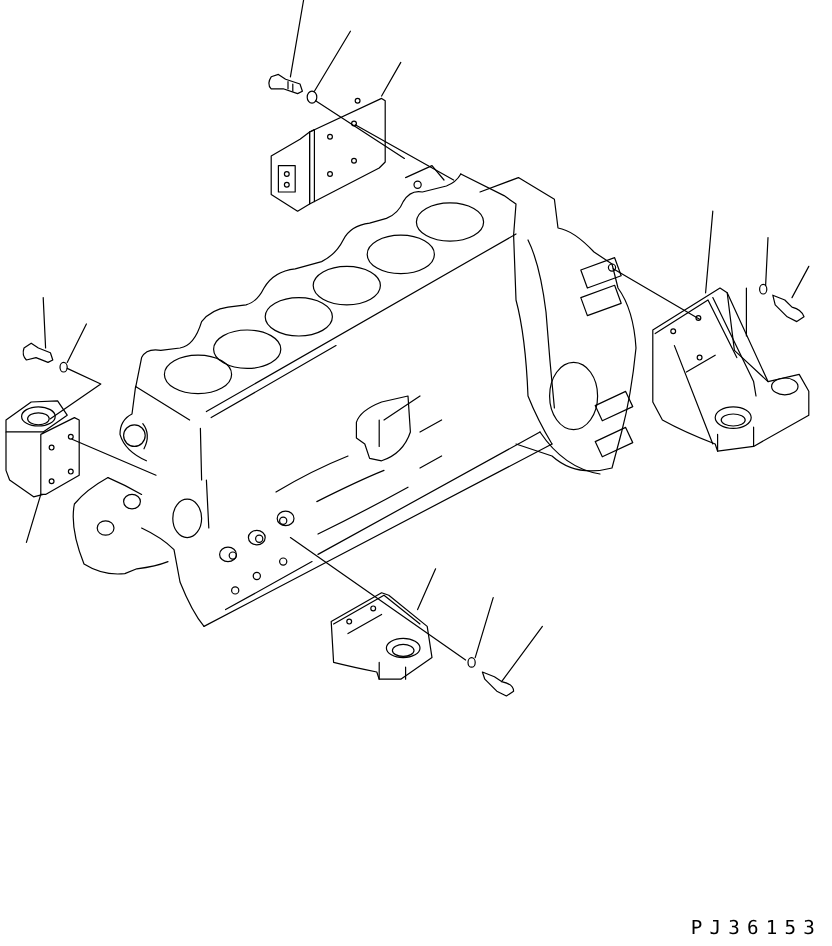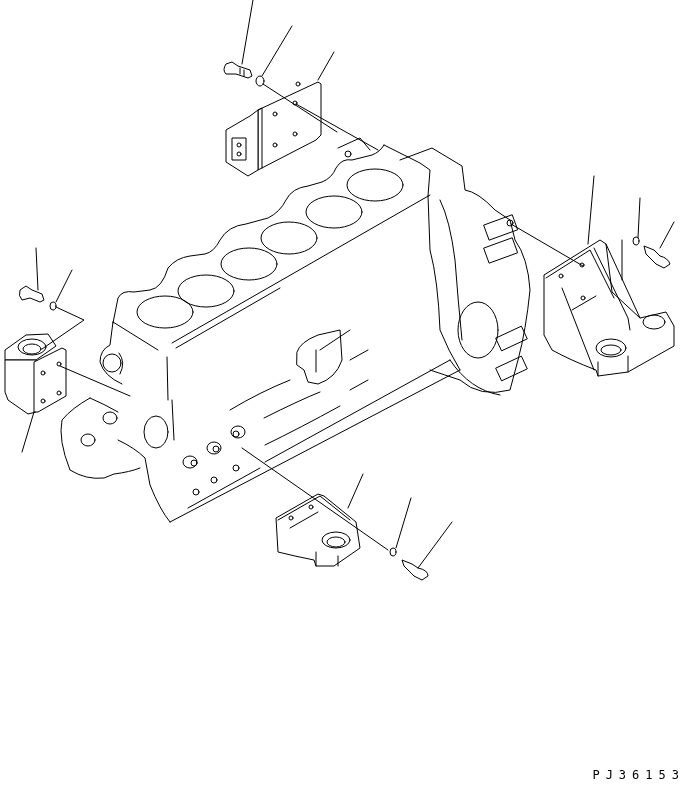--- a/index.html
+++ b/index.html
@@ -3,21 +3,21 @@
 <meta charset="utf-8">
 <style>
   html, body { margin: 0; padding: 0; background: #ffffff; }
   .canvas { position: relative; width: 693px; height: 788px; background: #ffffff; overflow: hidden; }
   svg.drawing { position: absolute; left: 0; top: 0; width: 693px; height: 788px; }
   svg.drawing * { vector-effect: non-scaling-stroke; }
   .ln { fill: none; stroke: #000; stroke-width: 1; stroke-linecap: round; stroke-linejoin: round; }
   .wf { fill: #fff; stroke: #000; stroke-width: 1; stroke-linejoin: round; }
   .drawing-id {
     position: absolute; right: 8px; bottom: 6px;
-    font-family: "DejaVu Sans Mono", monospace; font-size: 12px; letter-spacing: 6px;
+    font-family: "DejaVu Sans Mono", monospace; font-size: 16px; letter-spacing: 6px;
     color: #000;
   }
 </style>
 </head>
 <body>
 
 <div class="canvas">
   <svg class="drawing" viewBox="0 0 693 788">
 
     <g>

